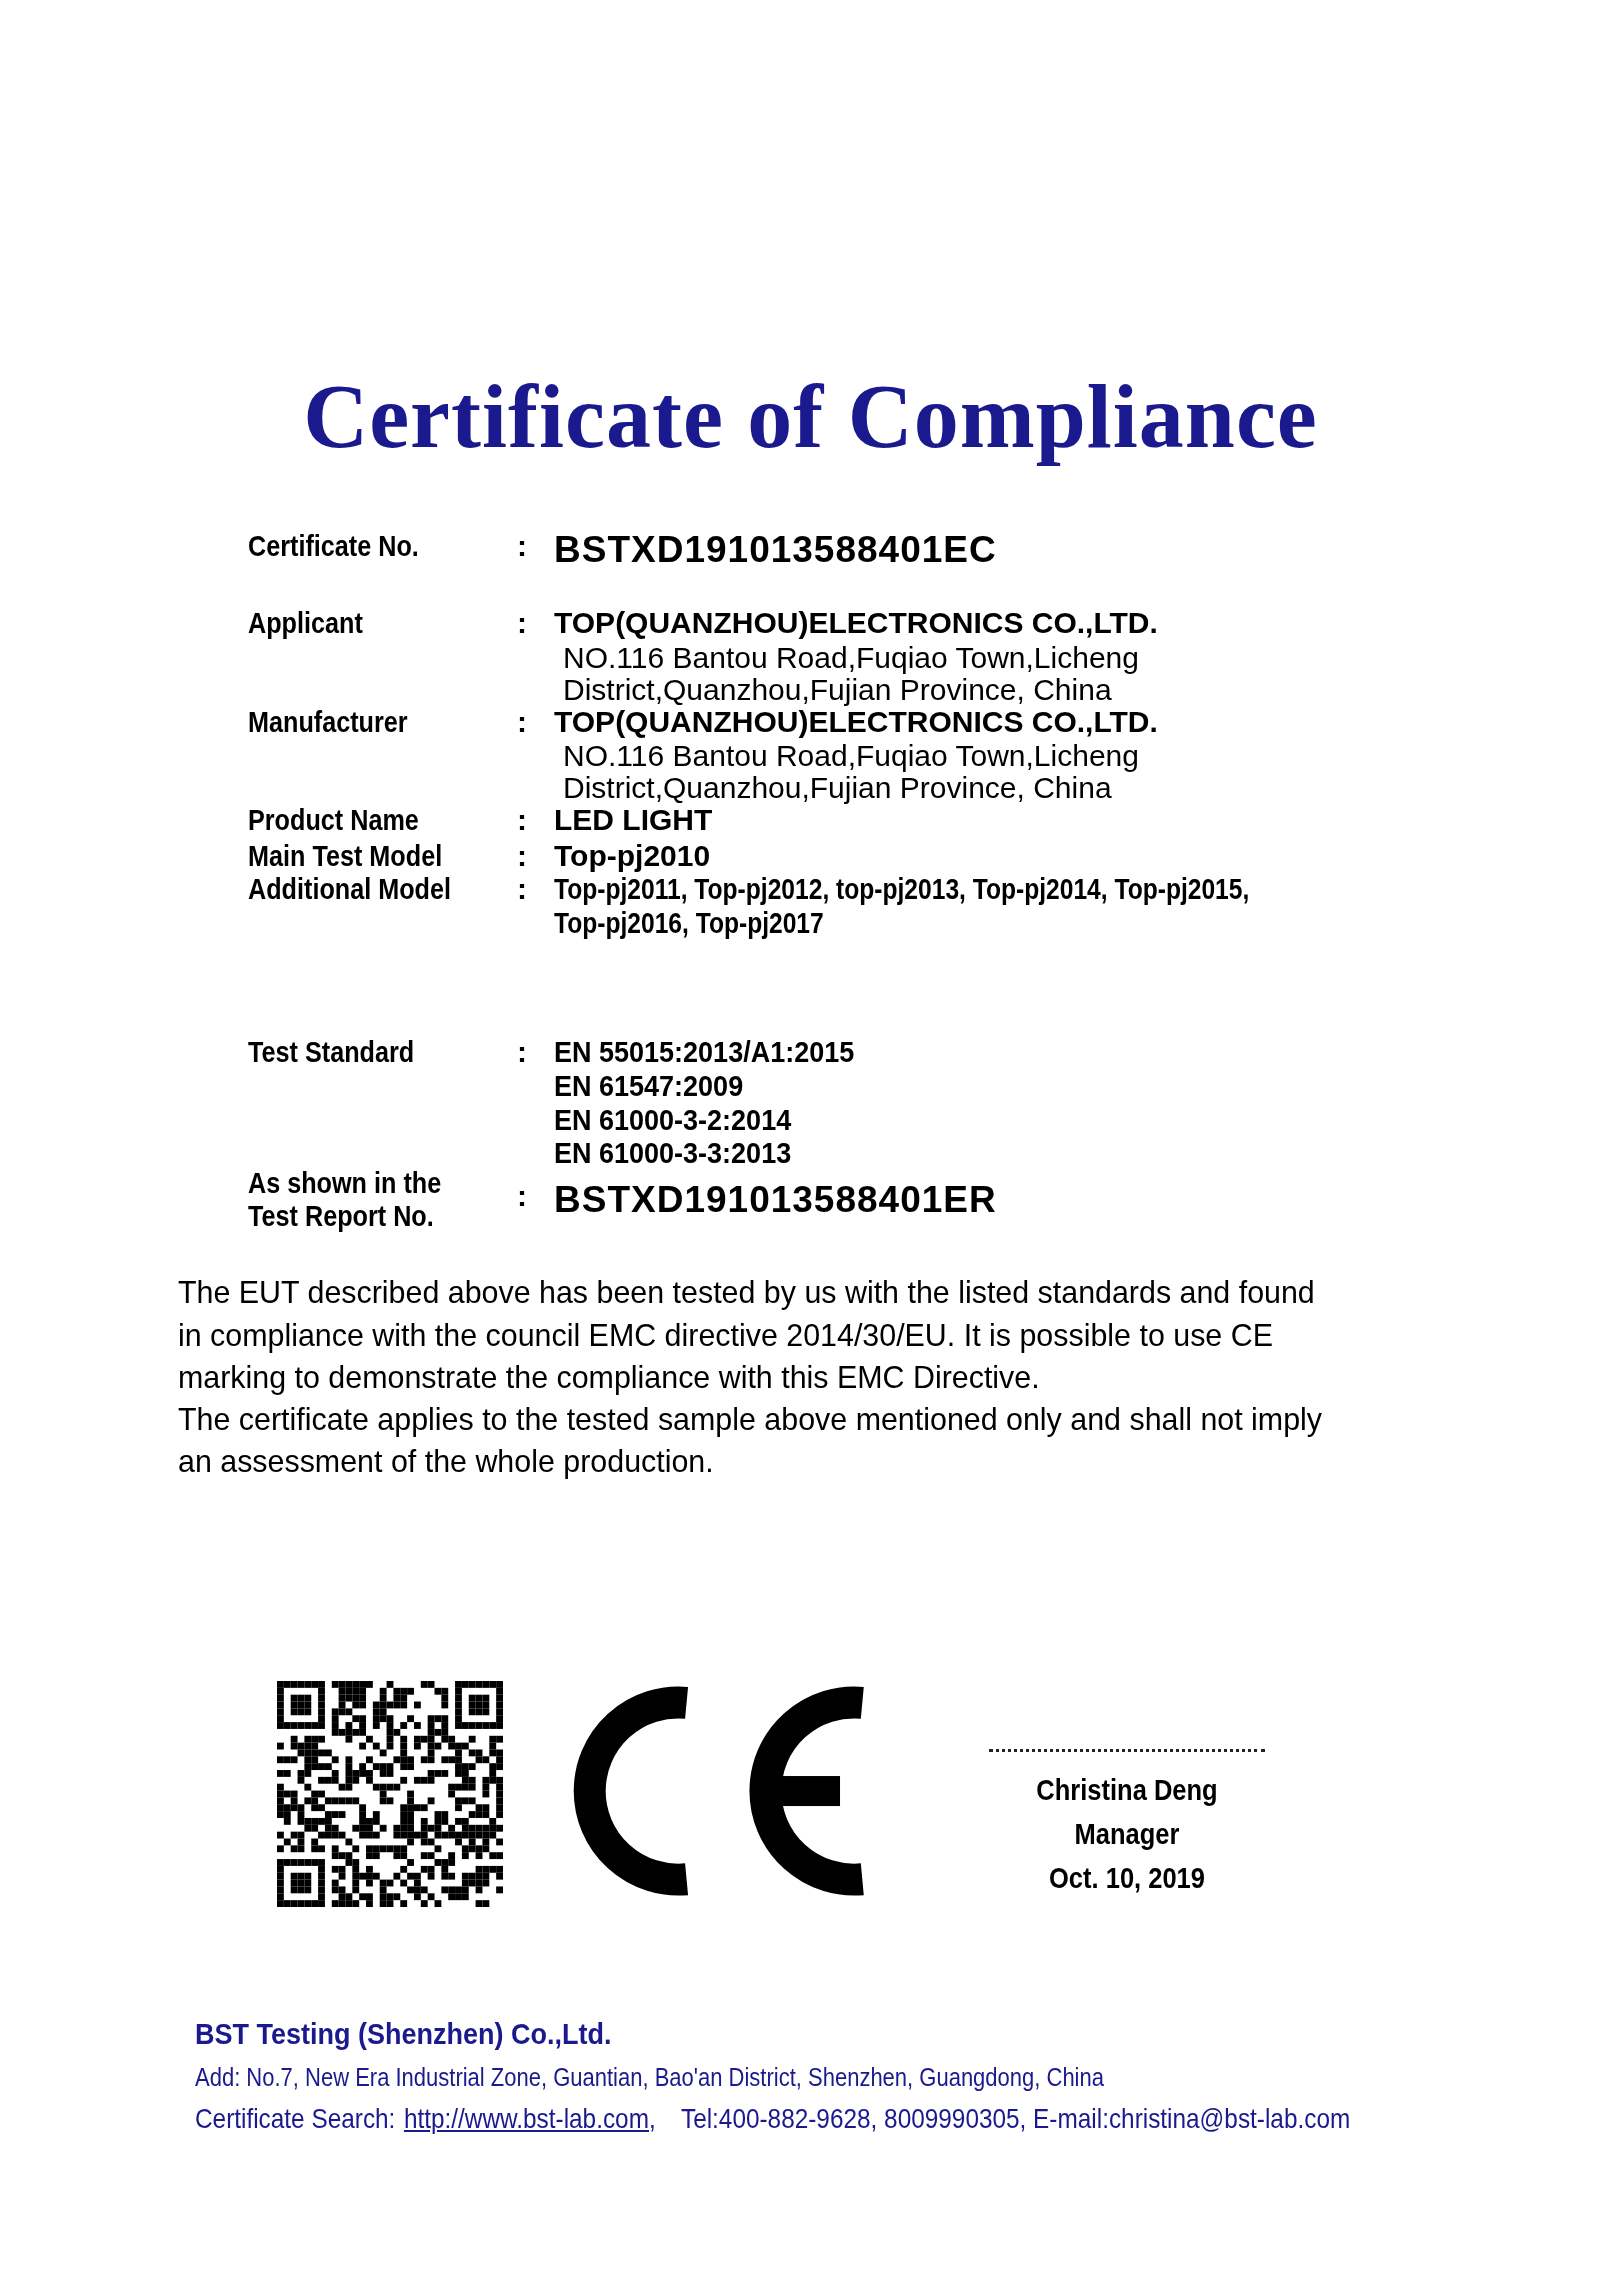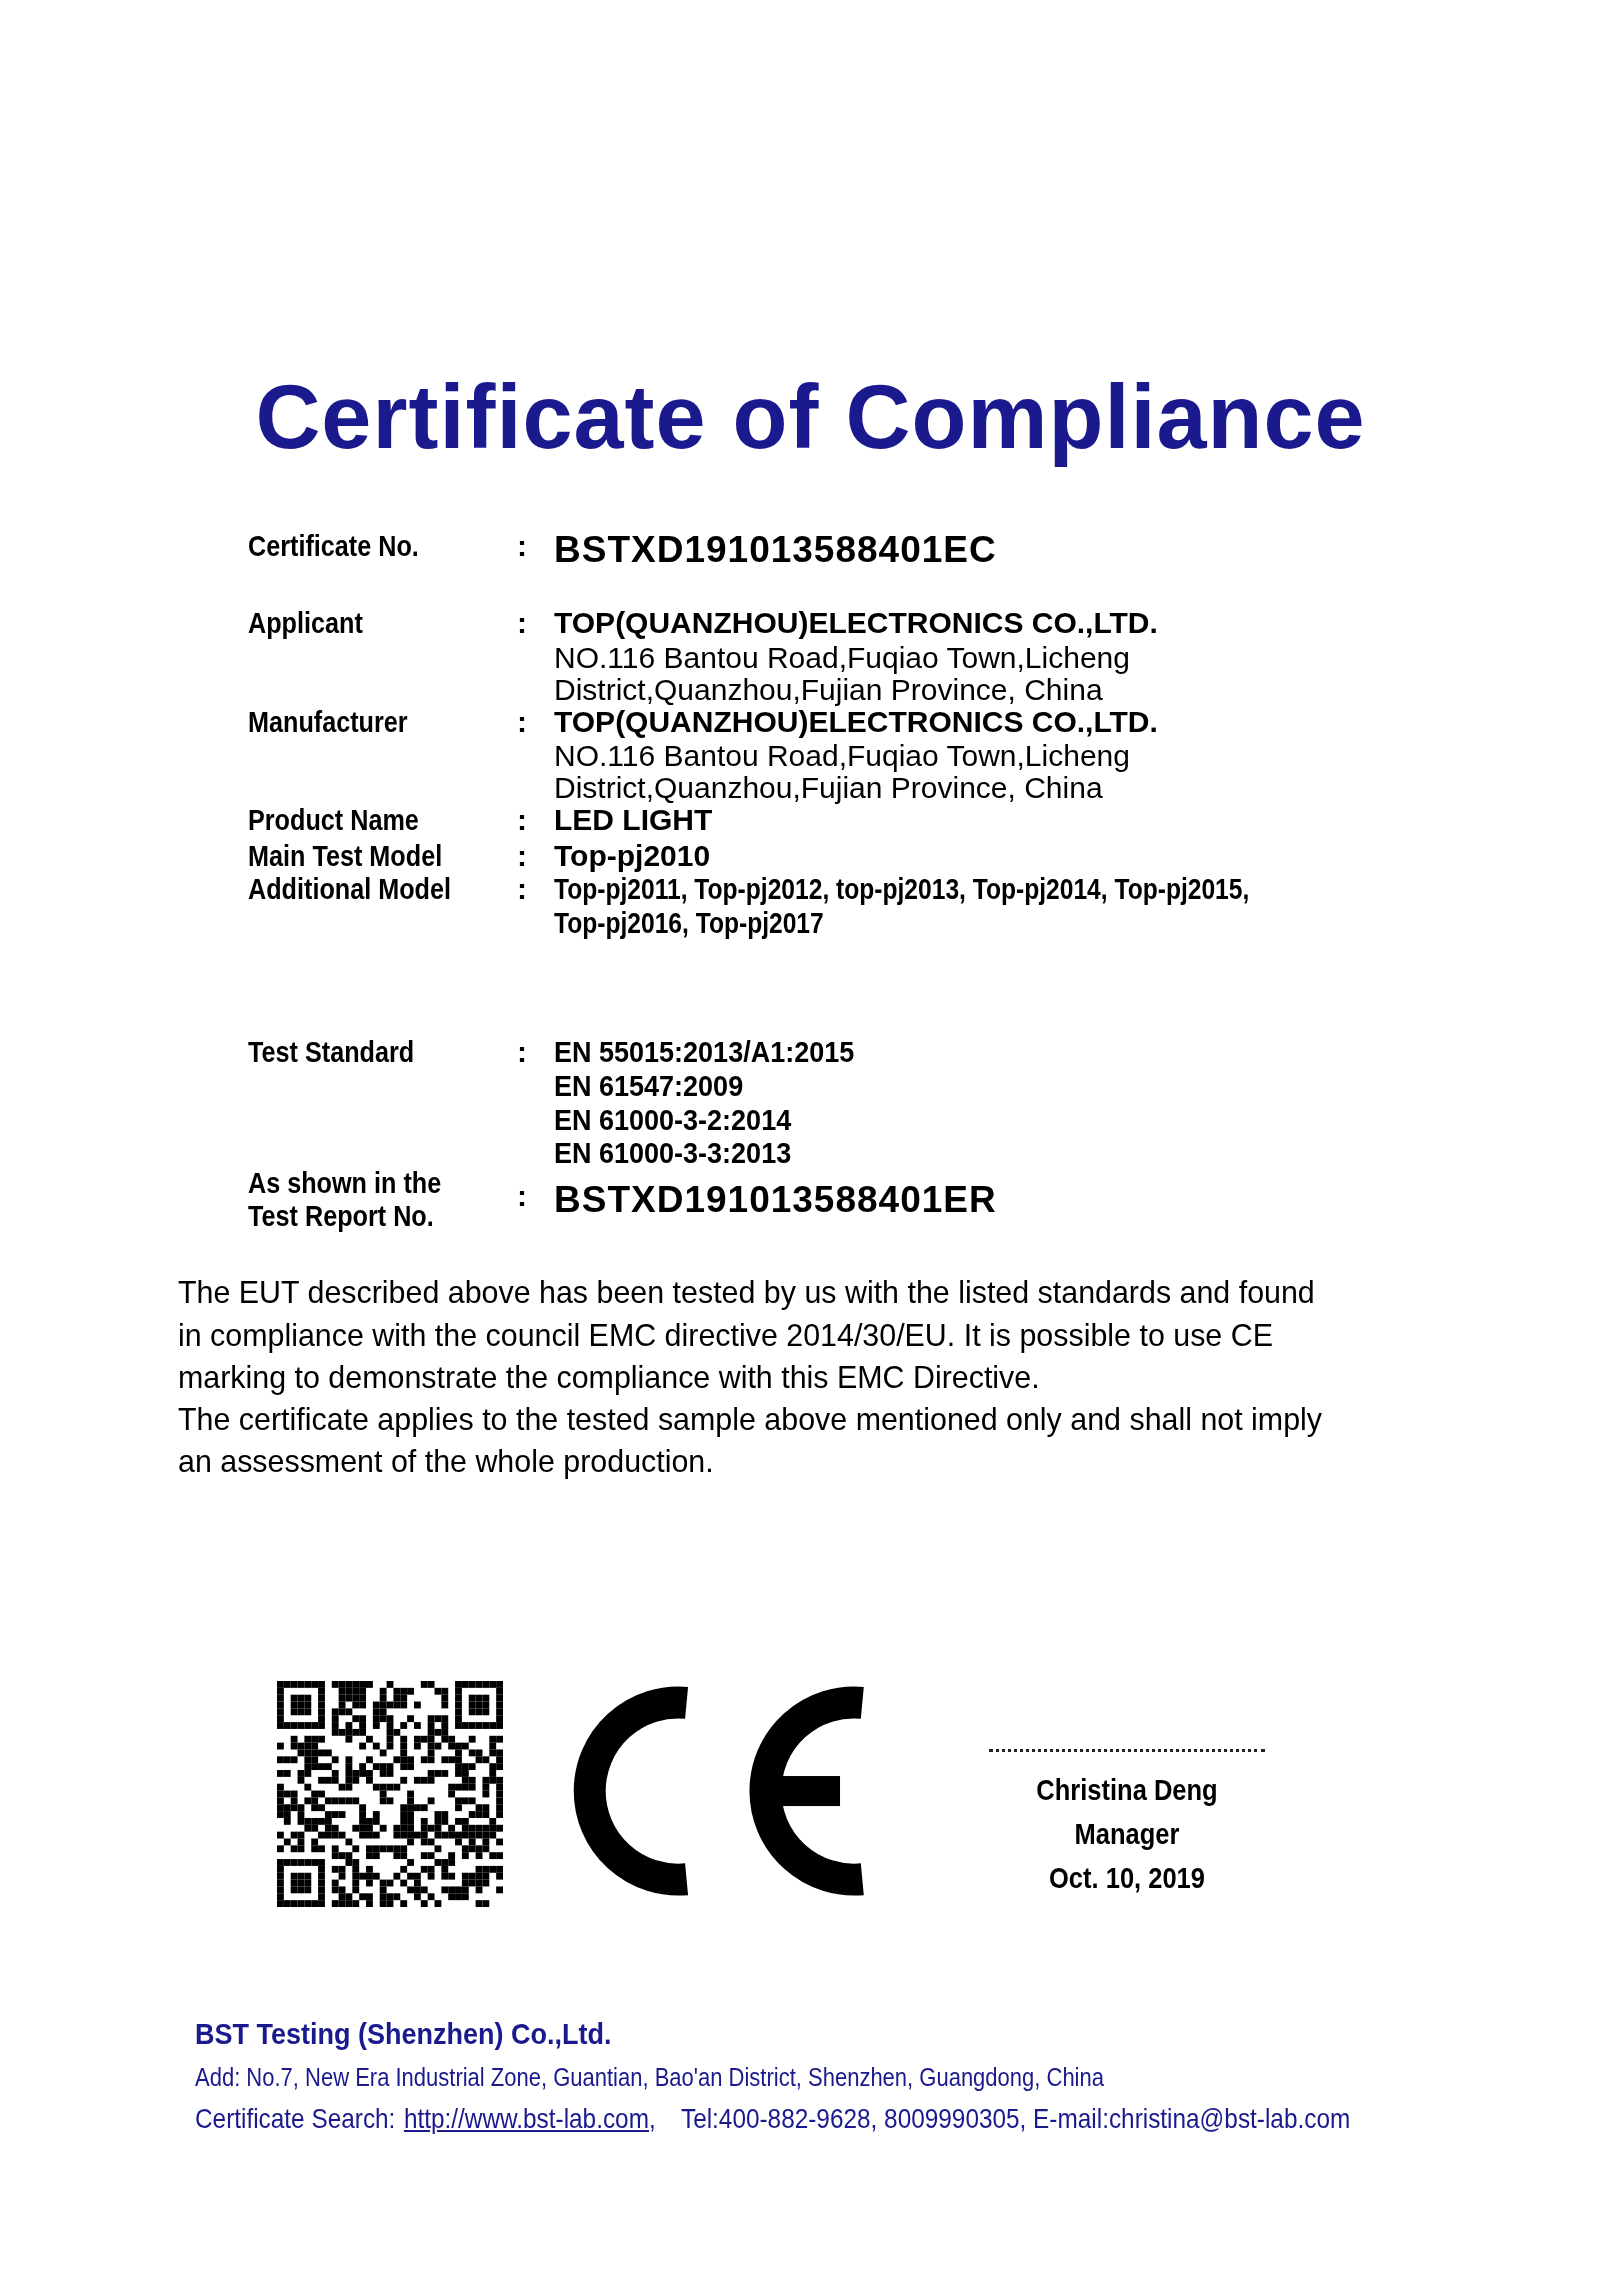--- a/index.html
+++ b/index.html
@@ -2,29 +2,29 @@
 <html><head>
 <meta charset="utf-8">
 <style>
   html,body{margin:0;padding:0;background:#fff;}
   .page{
     position:relative;width:1621px;height:2293px;background:#ffffff;
     font-family:"Liberation Sans",sans-serif;color:#000;overflow:hidden;
   }
   .title{
     position:absolute;top:370px;left:0;width:100%;margin:0;text-align:center;
-    font-family:Liberation Sans, sans-serif;font-weight:bold;font-size:90px;line-height:1.05;
+    font-family:Liberation Serif, serif;font-weight:bold;font-size:90px;line-height:1.05;
     color:#1a1a8e;letter-spacing:1px;white-space:nowrap;
   }
   .row{position:absolute;left:0;top:0;width:100%;height:0;}
   .lbl{position:absolute;left:248px;top:0;font-weight:700;font-size:30px;white-space:nowrap;
        transform:scaleX(.84);transform-origin:left top;}
   .colon{position:absolute;left:517px;top:0;font-weight:700;font-size:30px;}
   .val{position:absolute;left:554px;top:0;font-weight:700;font-size:30px;white-space:nowrap;}
-  .val.reg{font-weight:400;}
+  .val.reg{font-weight:400;margin-left:9px;}
   .val.big{font-size:37px;letter-spacing:1px;}
   .sx90{transform:scaleX(.90);transform-origin:left top;}
   .sx82{transform:scaleX(.82);transform-origin:left top;}
   .bodyline{position:absolute;left:178px;font-size:32px;white-space:nowrap;
             transform:scaleX(.95);transform-origin:left top;}
   .qr{position:absolute;left:277px;top:1681px;width:226px;height:226px;}
   .ce{position:absolute;left:573px;top:1686px;width:292px;height:213px;}
   .sigblock{position:absolute;left:980px;top:1749px;width:294px;text-align:center;}
   .sigline{height:0;border-top:3.9px dotted #222;width:276px;margin:0 auto 15.7px auto;}
   .signame{font-weight:700;font-size:30px;line-height:44px;transform:scaleX(.85);white-space:nowrap;}

